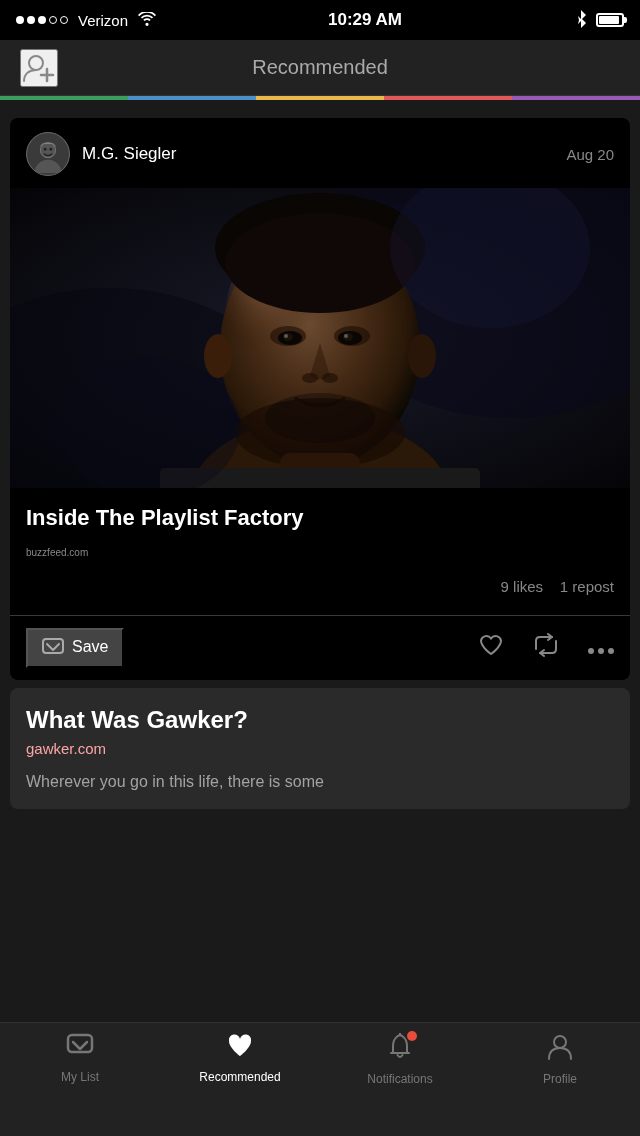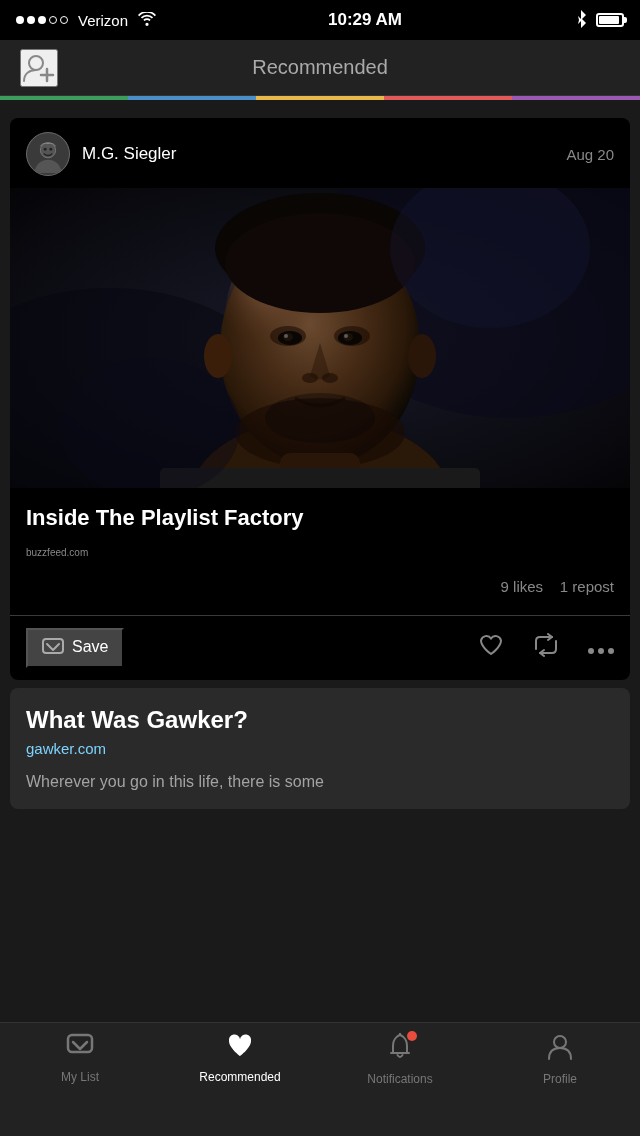--- a/index.html
+++ b/index.html
@@ -218,21 +218,21 @@
       padding: 18px 16px 16px;
     }
     .article-title-partial {
       font-size: 24px;
       font-weight: 700;
       color: #fff;
       margin-bottom: 6px;
     }
     .article-source-partial {
       font-size: 15px;
-      color: #7dd3fc;
+      color: #fca5a5;
       margin-bottom: 14px;
     }
     .article-excerpt {
       font-size: 16px;
       color: #a3a3a3;
       line-height: 1.4;
     }
 
     
     .bottom-nav {

